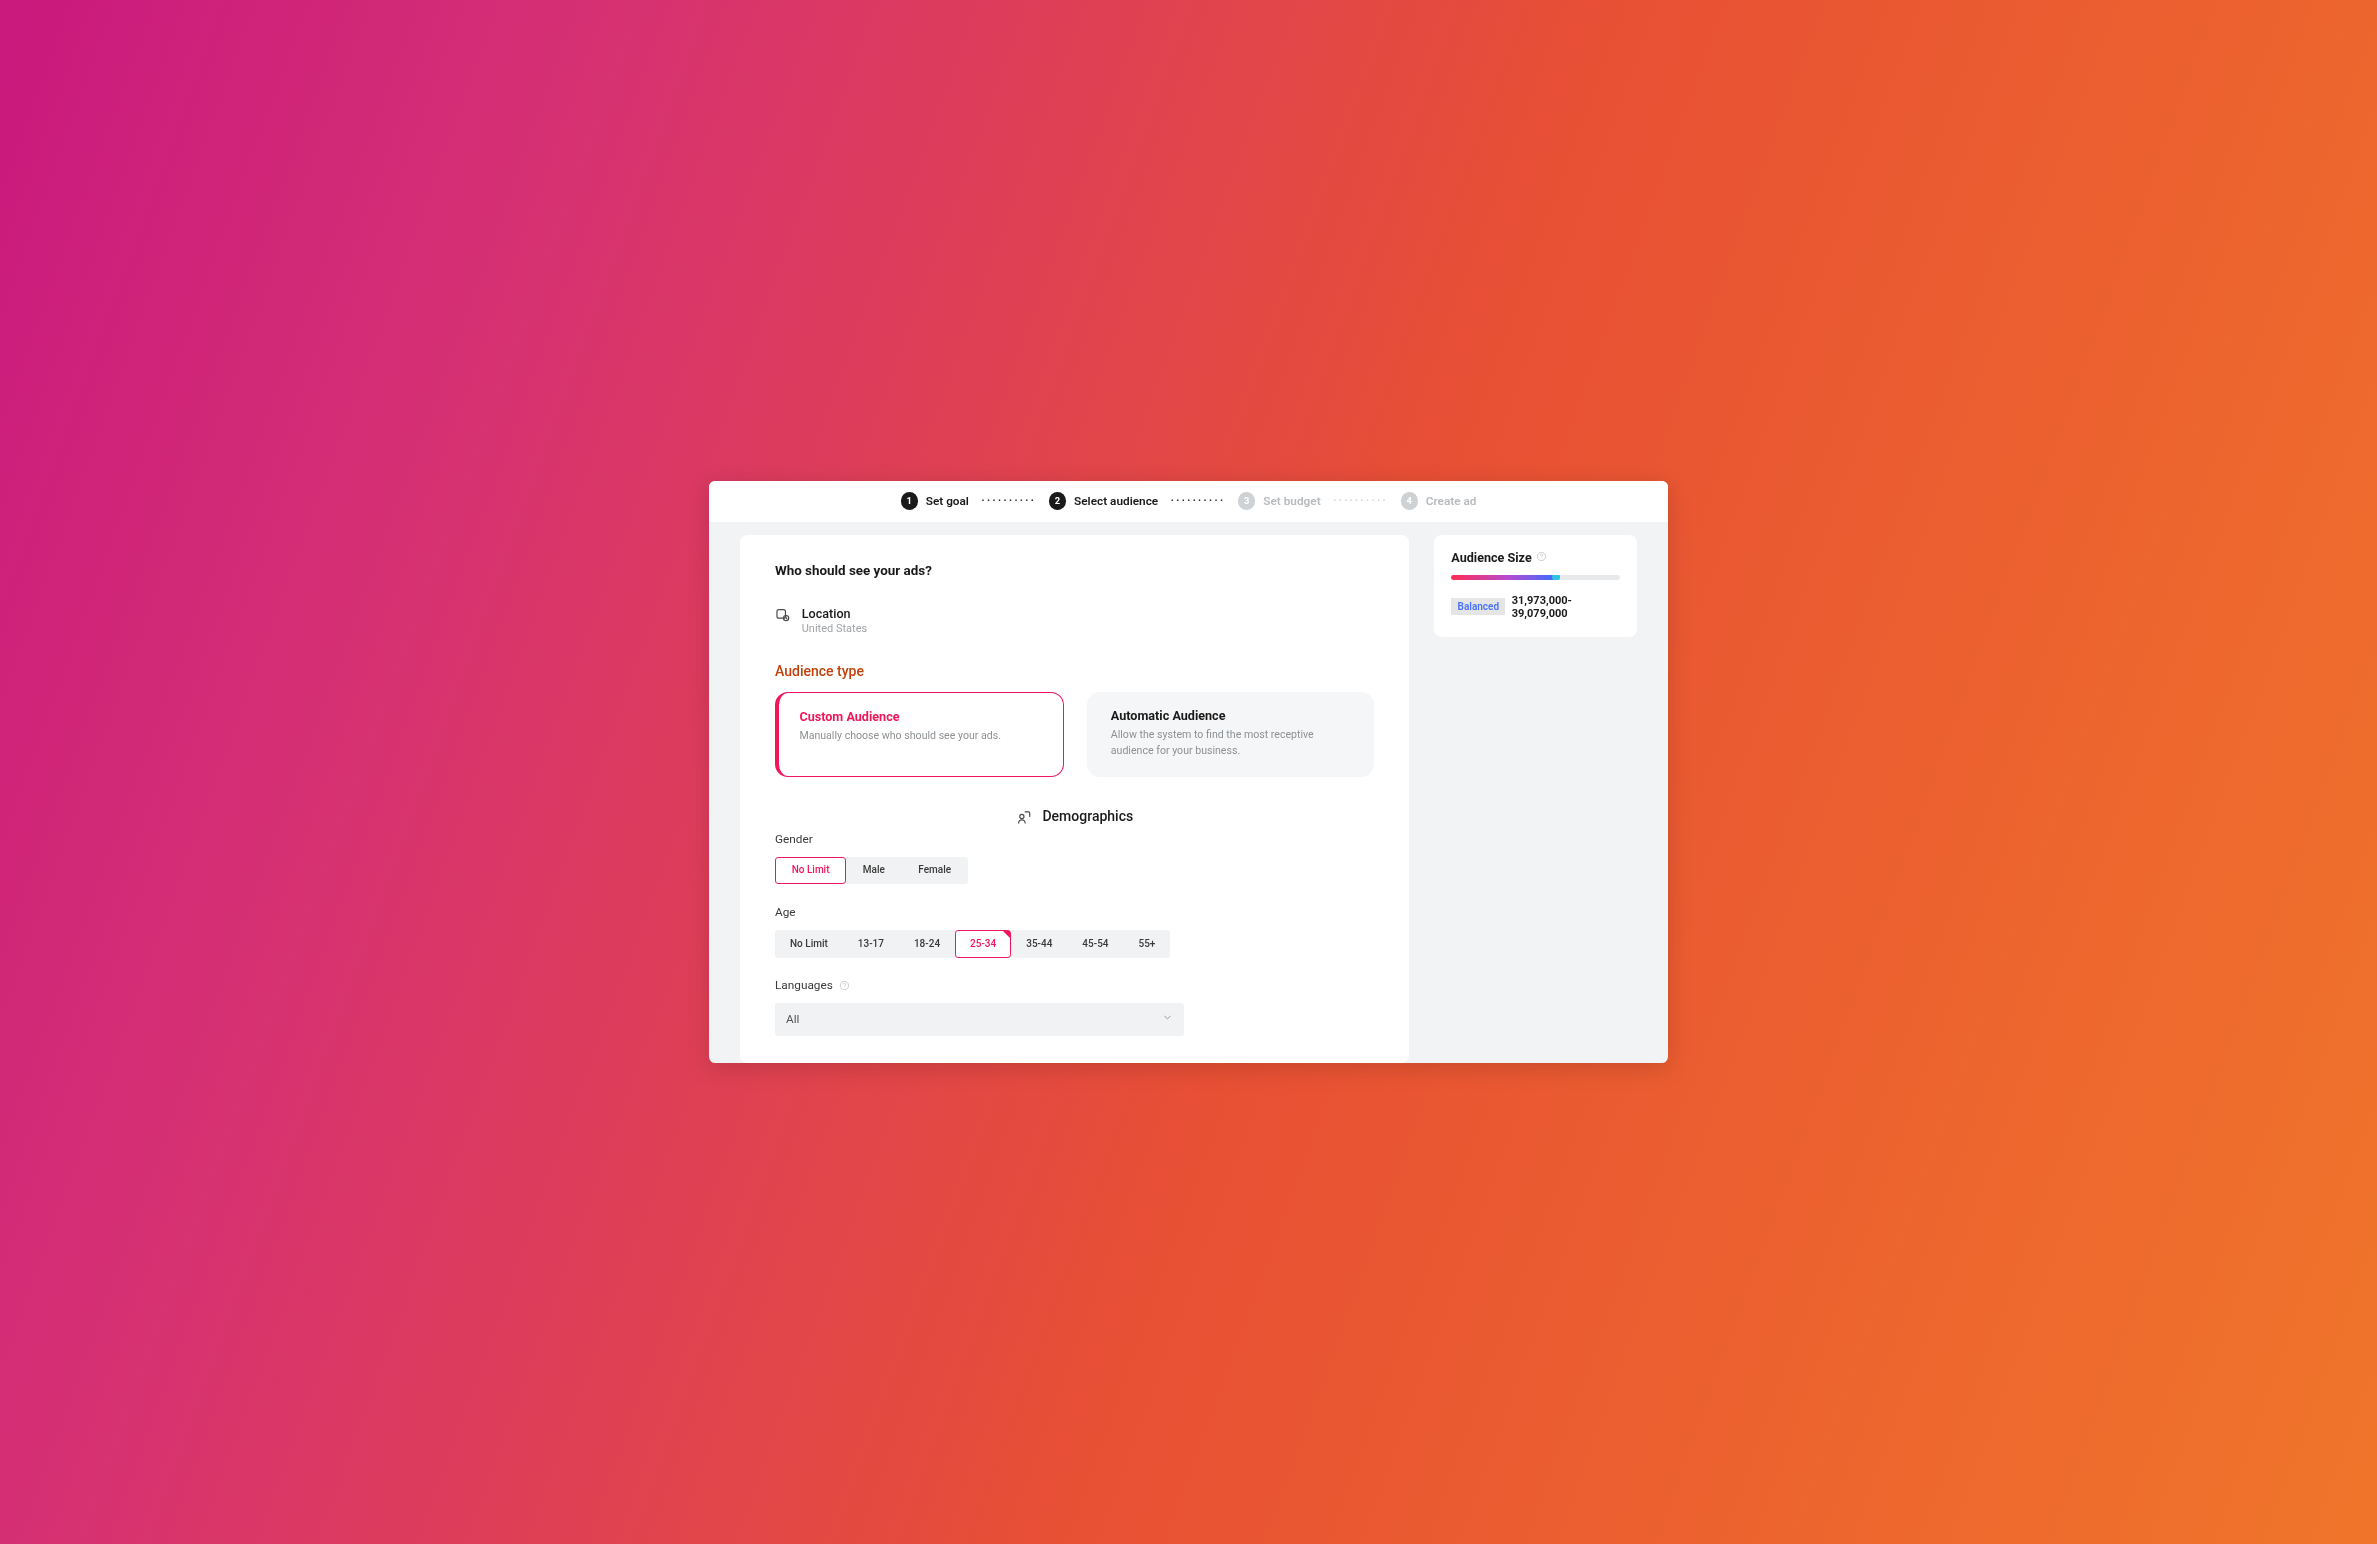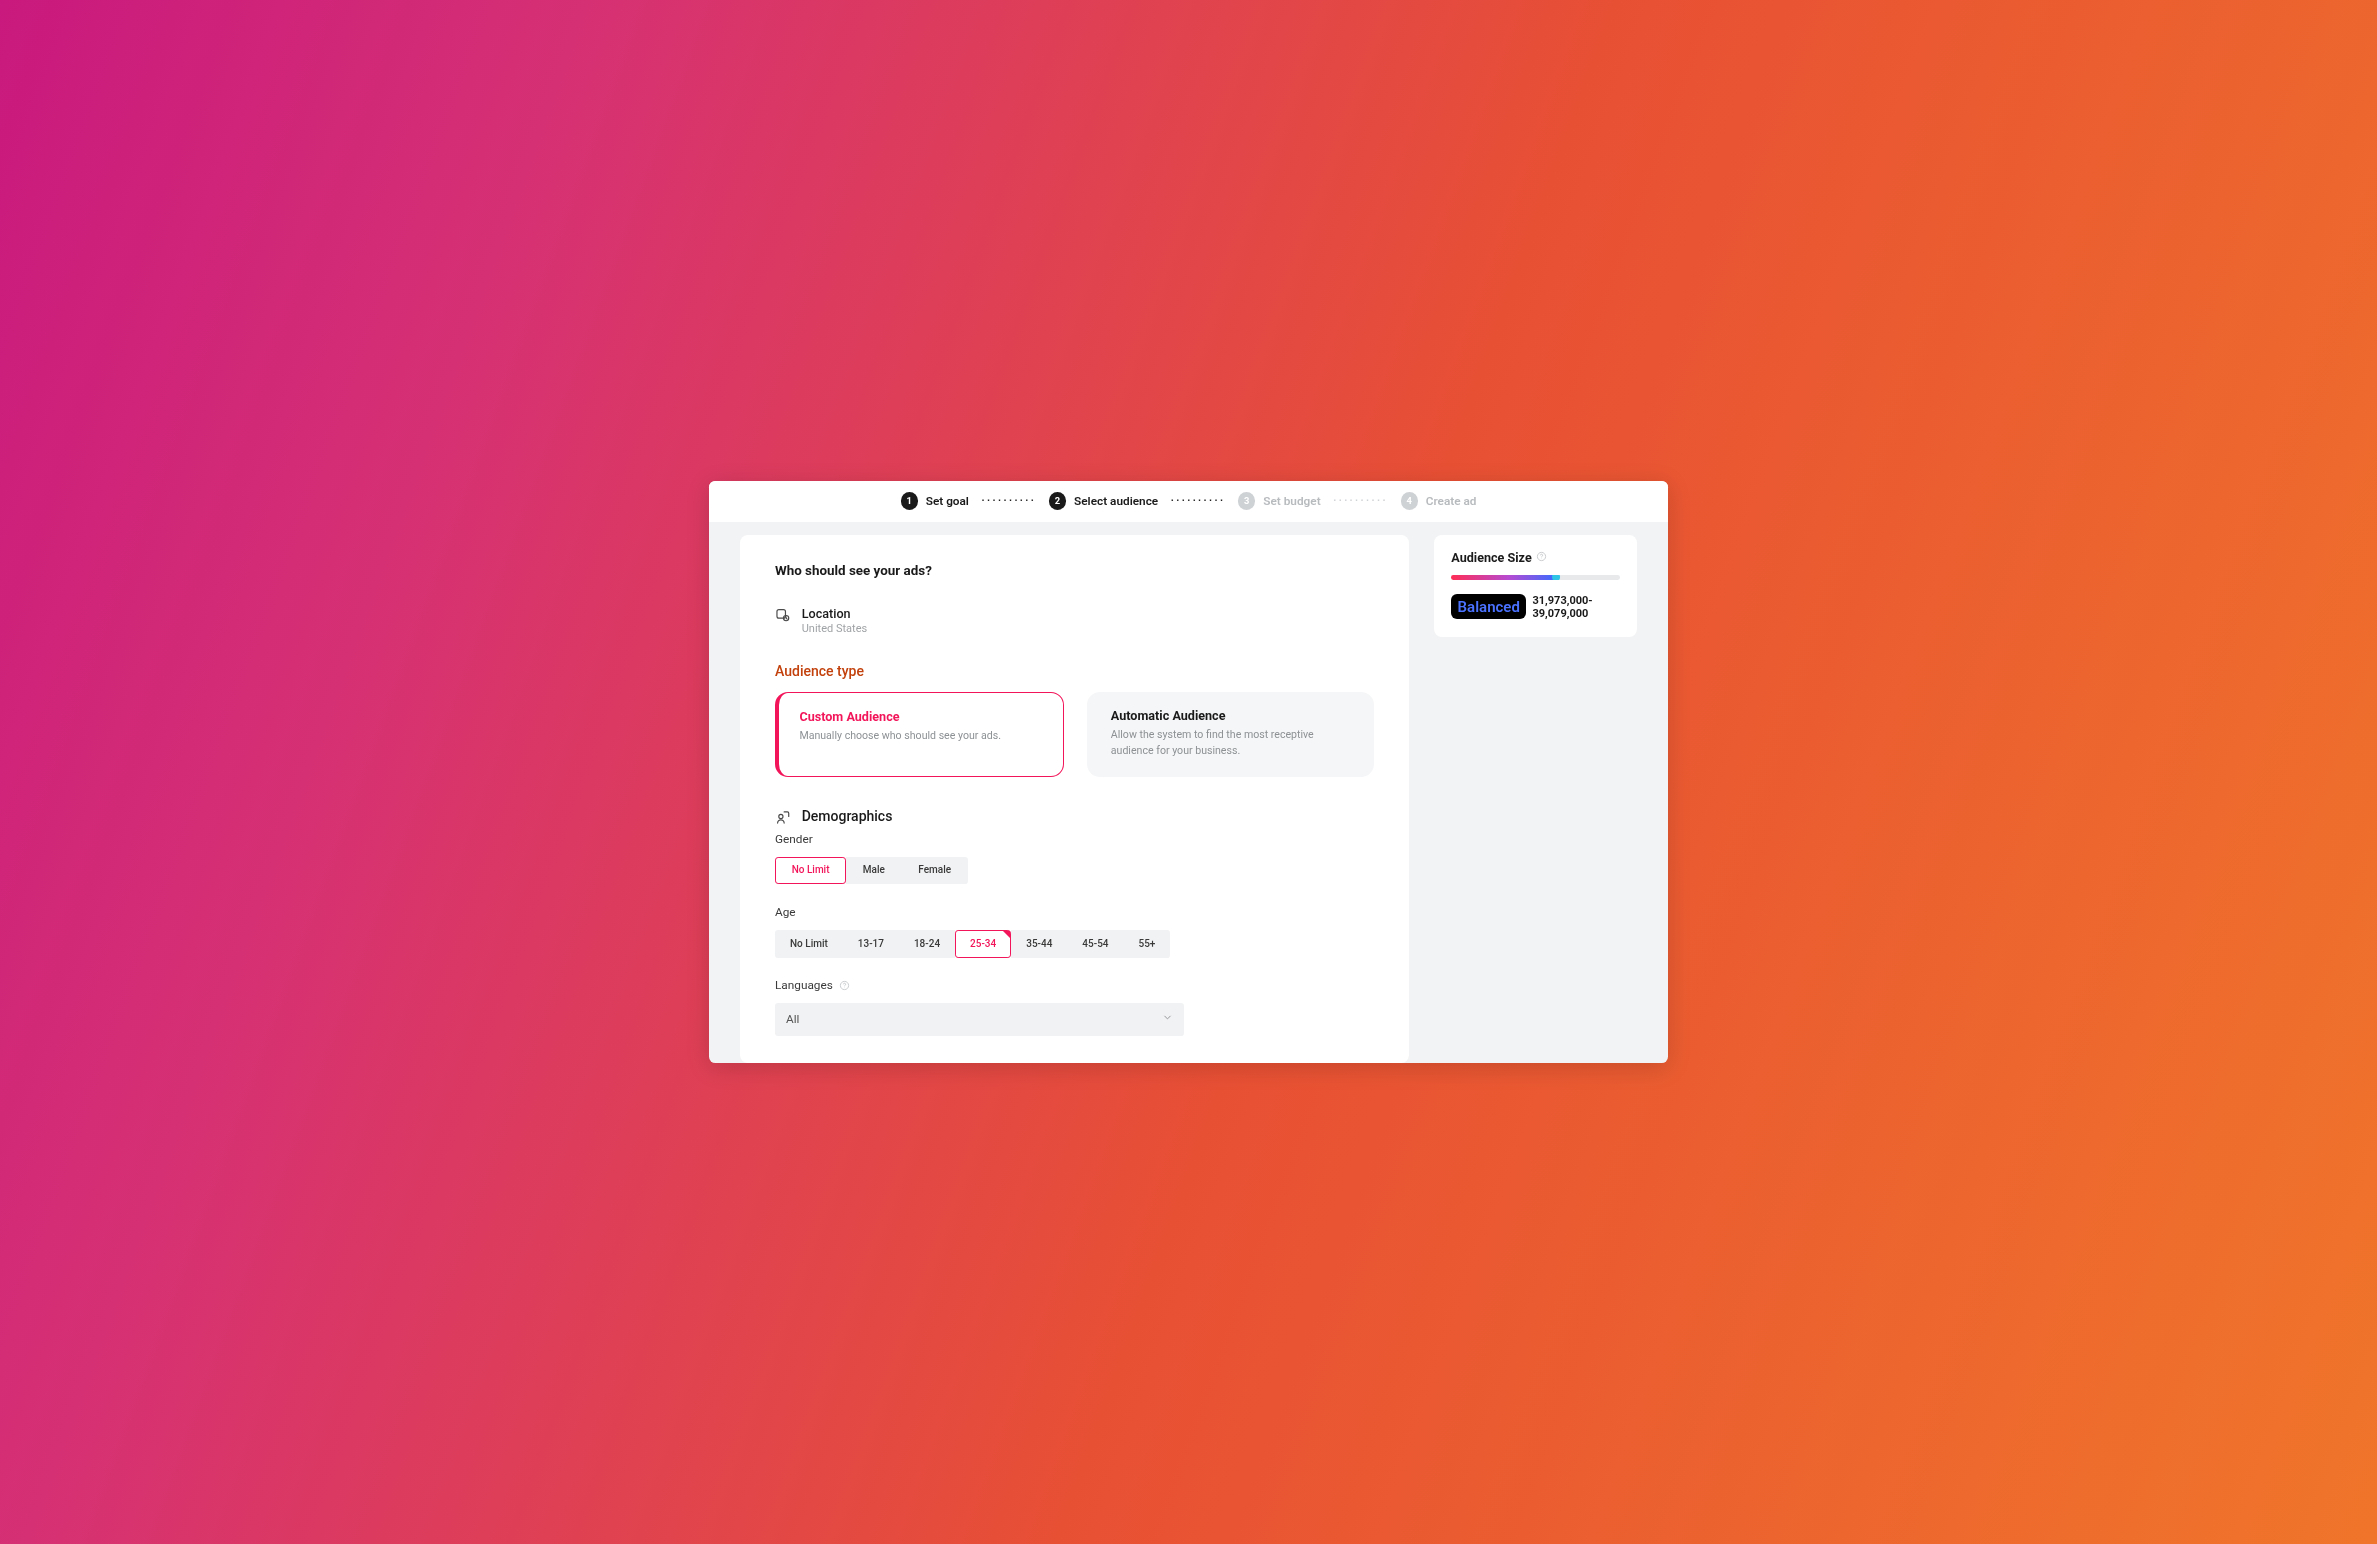--- a/index.html
+++ b/index.html
@@ -142,21 +142,21 @@
     margin-bottom: 4.7px;
   }
   .type-card.selected .t-title { color: #f2155a; }
   .type-card .t-desc {
     font-size: 10.6px;
     color: #8d9194;
     line-height: 1.5;
   }
 
   
-  .demo-section .section-row { margin-bottom: 4px; }
+  .demo-section .section-row { margin-bottom: 4px; justify-content: center; }
   .sub-label {
     font-size: 11.8px;
     color: #3a3a3a;
     margin: 6.3px 0 11px 0;
   }
   .sub-label .help { display:inline-flex; vertical-align: middle; margin-left:3.1px; }
   .chip-row {
     display: flex;
     gap: 0;
     margin-bottom: 20.4px;
@@ -241,26 +241,26 @@
     top: 50%; transform: translate(-50%, -50%);
     left: 62%;
     width: 7.9px; height: 7.9px;
     background: #2fc3e6;
     border-radius: 50%;
   }
   .size-row {
     display: flex; align-items: center; gap: 6.3px;
   }
   .badge {
-    background: #000000;
+    background: #e5e5e5;
     color: #4a72ff;
-    font-size: 15px;
+    font-size: 10px;
     font-weight: 600;
     padding: 3.1px 6.3px;
-    border-radius: 6px;
+    border-radius: 1px;
   }
   .size-val {
     font-size: 11px; font-weight: 700; color: #1a1a1a;
   }
 
 </style>
 </head>
 <body>
 
 <div class="app-window">

